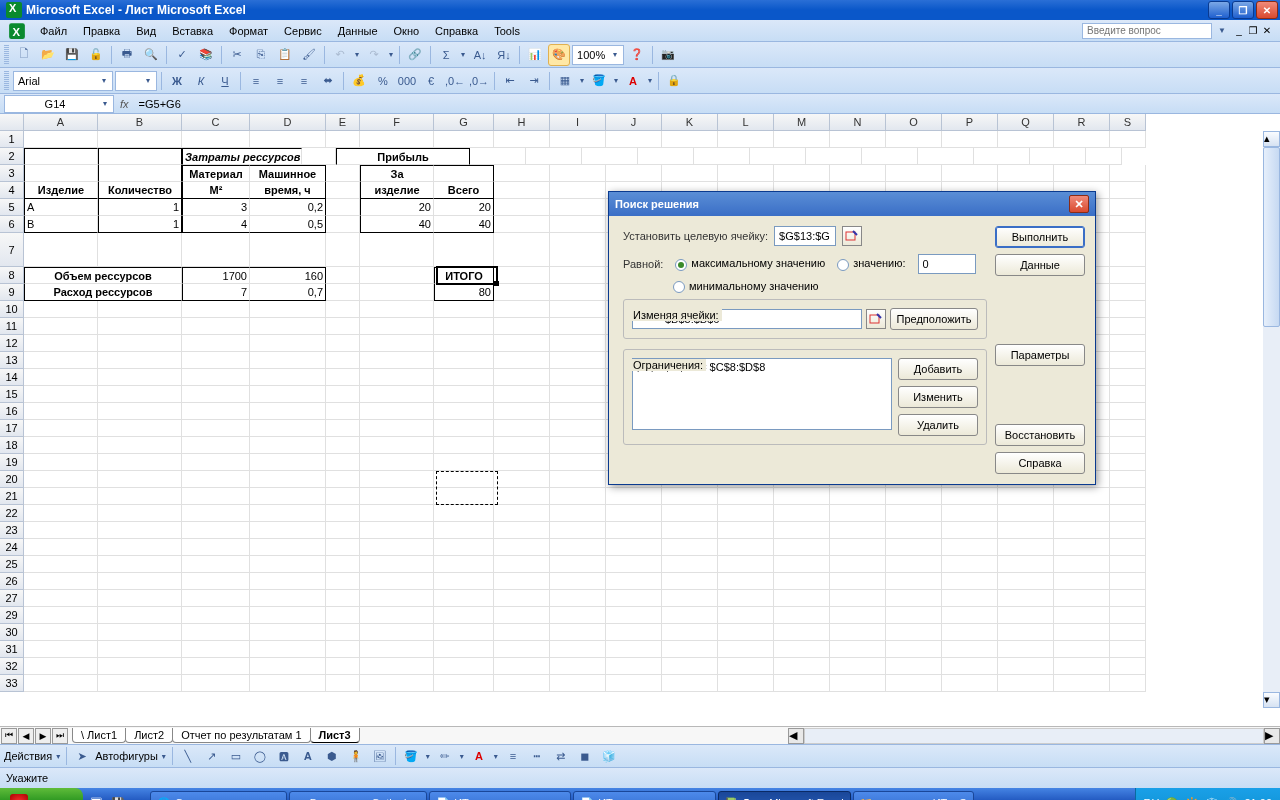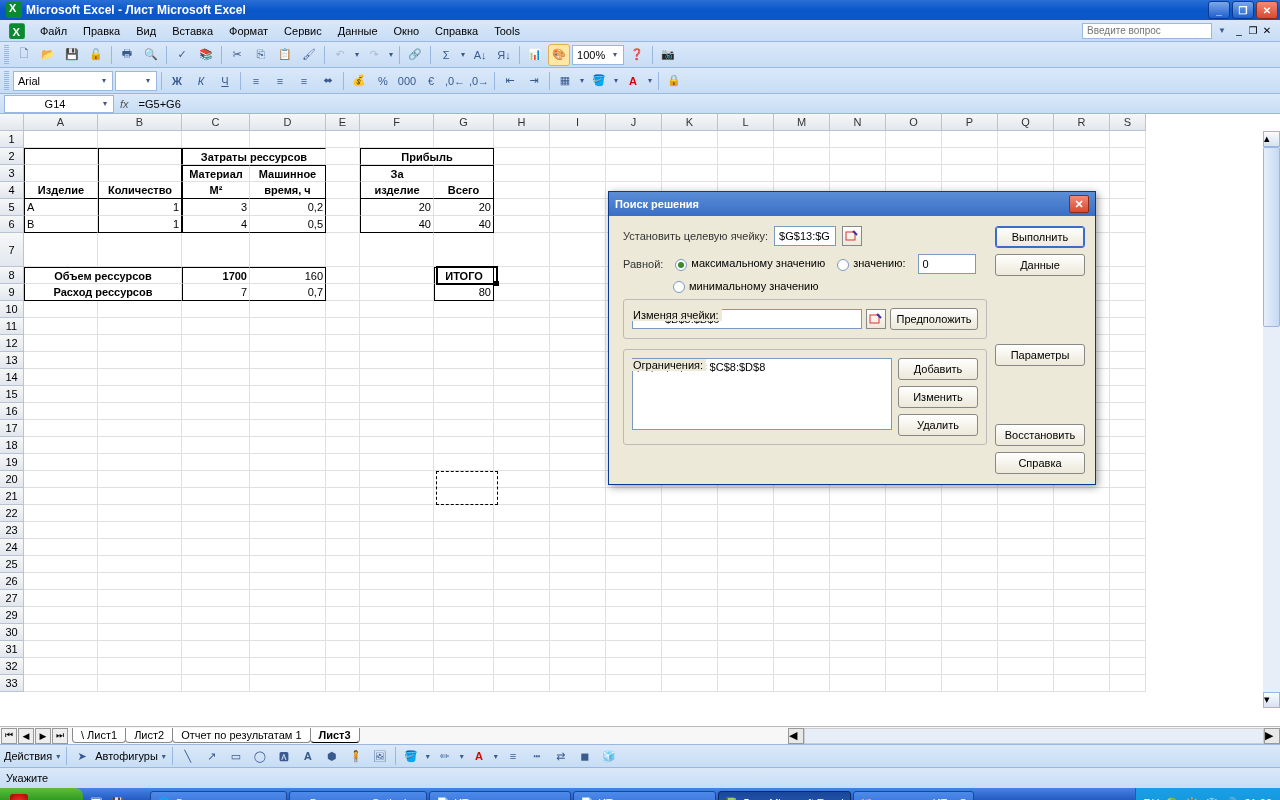--- a/index.html
+++ b/index.html
@@ -289,21 +289,21 @@
         <div class="cell" style="width: 56px;"></div>
         <div class="cell" style="width: 56px;"></div>
         <div class="cell" style="width: 56px;"></div>
         <div class="cell" style="width: 56px;"></div>
         <div class="cell" style="width: 36px;"></div>
       </div>
       <div class="row" style="height: 17px;">
         <div class="rh" style="line-height: 17px;">2</div>
         <div class="cell b1 bl" style="width: 74px;"></div>
         <div class="cell b1 bl br" style="width: 84px;"></div>
-        <div class="cell bold center b1 bl" style="width: 144px;">Затраты рессурсов</div>
+        <div class="cell bold center b1 bl" style="width: 120px; font-style: italic;">Затраты рессурсов</div>
         <div class="cell" style="width: 34px;"></div>
         <div class="cell bold center b1 bl br" style="width: 134px;">Прибыль</div>
         <div class="cell" style="width: 56px;"></div>
         <div class="cell" style="width: 56px;"></div>
         <div class="cell" style="width: 56px;"></div>
         <div class="cell" style="width: 56px;"></div>
         <div class="cell" style="width: 56px;"></div>
         <div class="cell" style="width: 56px;"></div>
         <div class="cell" style="width: 56px;"></div>
         <div class="cell" style="width: 56px;"></div>
@@ -418,21 +418,21 @@
         <div class="cell" style="width: 56px;"></div>
         <div class="cell" style="width: 56px;"></div>
         <div class="cell" style="width: 56px;"></div>
         <div class="cell" style="width: 56px;"></div>
         <div class="cell" style="width: 56px;"></div>
         <div class="cell" style="width: 36px;"></div>
       </div>
       <div class="row" style="height: 17px;">
         <div class="rh" style="line-height: 17px;">8</div>
         <div class="cell bold center b1 bl" style="width: 158px;">Объем рессурсов</div>
-        <div class="cell right b1 bl" style="width: 68px; font-weight: bold;">1700</div>
+        <div class="cell right b1 bl" style="width: 68px;">1700</div>
         <div class="cell right b1 br" style="width: 76px;">160</div>
         <div class="cell" style="width: 34px;"></div>
         <div class="cell" style="width: 74px;"></div>
         <div class="cell bold center b1 bl br" style="width: 60px;">ИТОГО</div>
         <div class="cell" style="width: 56px;"></div>
         <div class="cell" style="width: 56px;"></div>
         <div class="cell" style="width: 56px;"></div>
         <div class="cell" style="width: 56px;"></div>
         <div class="cell" style="width: 56px;"></div>
         <div class="cell" style="width: 56px;"></div>

